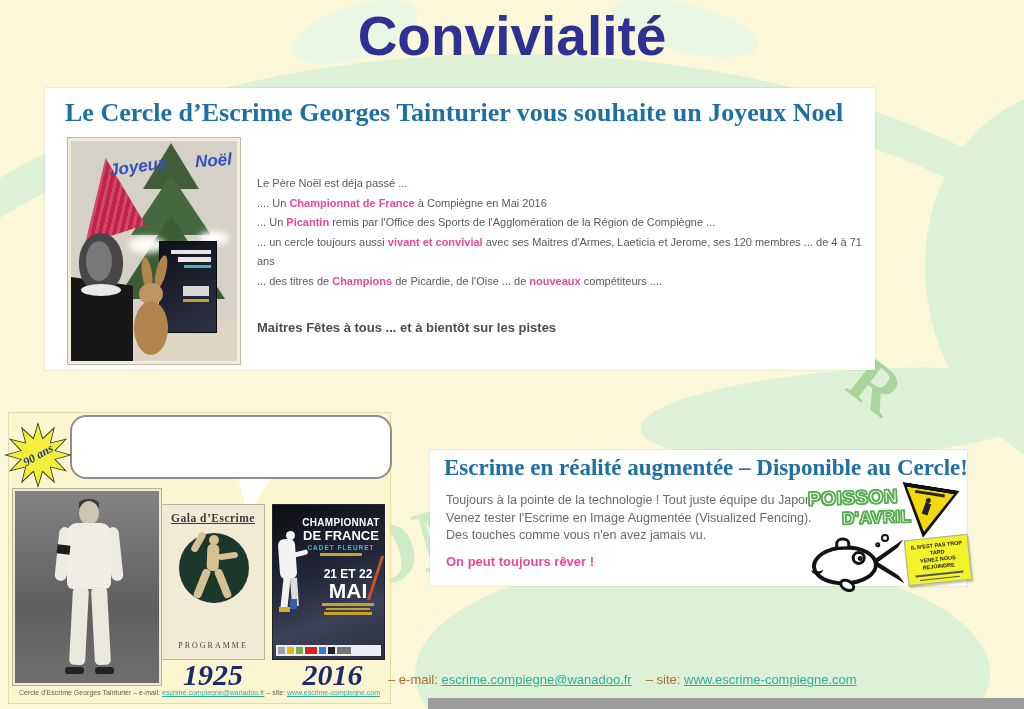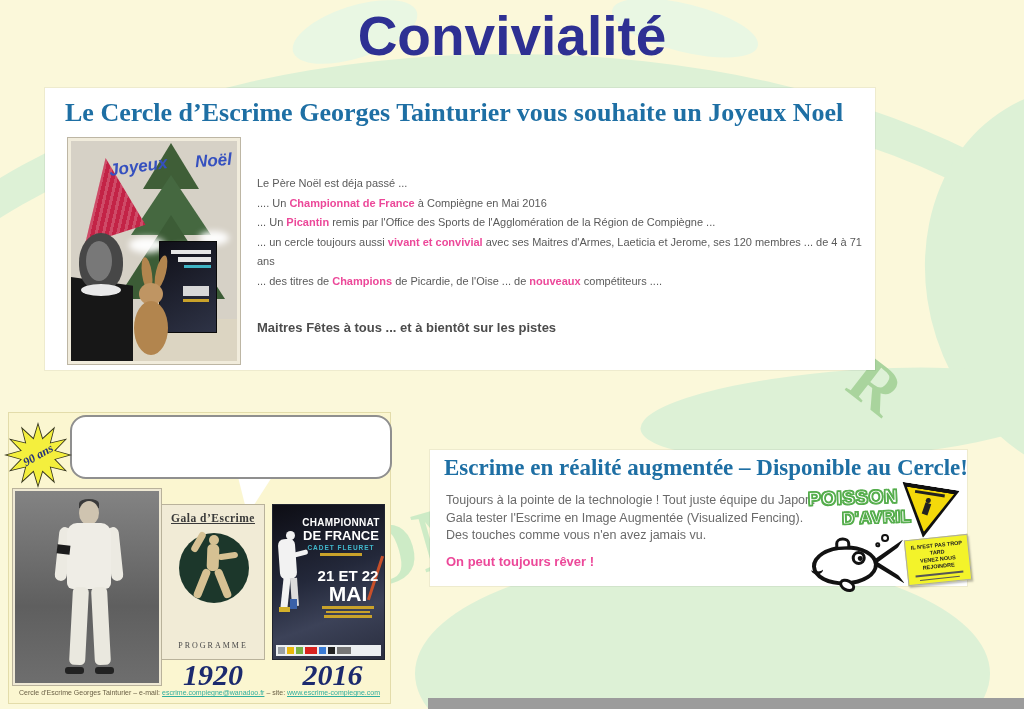--- a/index.html
+++ b/index.html
@@ -121,21 +121,21 @@
 
   
   #poster-2016{left:272px;top:504px;width:113px;height:156px;z-index:2;border:1px solid #20242f;overflow:hidden;
     background:linear-gradient(160deg,#0d0d14 0%,#23283a 45%,#3c4258 70%,#2a2e3f 100%)}
   #p16-texts{position:absolute;left:26px;top:12px;width:84px;text-align:center;color:#fff}
   #p16-l1{font-weight:800;font-size:10px;letter-spacing:.3px}
   #p16-l2{font-weight:800;font-size:13px}
   #p16-l3{font-weight:bold;font-size:6.5px;color:#41b9cd;letter-spacing:1px;margin-top:1px}
   .p16bar{background:#c9a22a;margin:2px auto 0}
   #p16-dates{position:absolute;left:40px;top:62px;width:70px;text-align:center;color:#fff}
-  #p16-d1{font-weight:800;font-size:15px}
+  #p16-d1{font-weight:800;font-size:12px}
   #p16-d2{font-weight:800;font-size:21px;line-height:20px}
   .p16w{position:absolute;background:#f2f2f2}
   #p16-head{left:13px;top:26px;width:9px;height:9px;border-radius:50%}
   #p16-body{left:6px;top:34px;width:17px;height:40px;border-radius:6px;transform:rotate(-4deg)}
   #p16-arm{left:20px;top:46px;width:15px;height:5px;border-radius:2px;transform:rotate(-15deg)}
   #p16-legl{left:9px;top:73px;width:7px;height:30px;transform:rotate(6deg)}
   #p16-legr{left:18px;top:73px;width:7px;height:28px;background:#dcdcdc;transform:rotate(-4deg)}
   #p16-shin{left:17px;top:94px;width:7px;height:10px;background:#3a61a8}
   #p16-shoe{left:6px;top:102px;width:11px;height:5px;background:#d3b02a}
   #p16-diag{left:101px;top:50px;width:3px;height:46px;background:#c8502a;transform:rotate(18deg)}
@@ -279,21 +279,21 @@
     <div id="p26-title">Gala d’Escrime</div>
     <div id="p26-circle"></div>
     <div class="p26" id="p26-head"></div>
     <div class="p26" id="p26-arml"></div>
     <div class="p26" id="p26-torso"></div>
     <div class="p26" id="p26-armr"></div>
     <div class="p26" id="p26-legl"></div>
     <div class="p26" id="p26-legr"></div>
     <div id="p26-prog">PROGRAMME</div>
   </div>
-  <div class="year" id="year-1926">1920</div>
+  <div class="year" id="year-1926">1925</div>
 
   <div class="abs" id="poster-2016">
     <div class="p16w" id="p16-head"></div>
     <div class="p16w" id="p16-body"></div>
     <div class="p16w" id="p16-arm"></div>
     <div class="p16w" id="p16-legl"></div>
     <div class="p16w" id="p16-legr"></div>
     <div class="p16w" id="p16-shin"></div>
     <div class="p16w" id="p16-shoe"></div>
     <div class="p16w" id="p16-diag"></div>
@@ -323,21 +323,21 @@
   <div class="year" id="year-2016">2016</div>
 
   <div class="abs" id="voeux-caption">
     <span>Cercle d’Escrime Georges Tainturier  – e-mail: </span><a href="#">escrime.compiegne@wanadoo.fr</a><span>  – site: </span><a href="#">www.escrime-compiegne.com</a>
   </div>
 
   <div class="abs" id="ar-box">
     <div id="ar-heading">Escrime en réalité augmentée – Disponible au Cercle!</div>
     <div id="ar-lines">
         <div class="tline">Toujours à la pointe de la technologie ! Tout juste équipe du Japon.</div>
-        <div class="tline">Gala tester l'Escrime en Image Augmentée (Visualized Fencing).</div>
+        <div class="tline">Venez tester l'Escrime en Image Augmentée (Visualized Fencing).</div>
         <div class="tline">Des touches comme vous n'en avez jamais vu.</div>
       </div>
     <div id="ar-closing" class="b">On peut toujours rêver !</div>
   </div>
 
   <div class="abs" id="poisson">
     <div class="bubbletxt" id="poisson-w1">POISSON</div>
     <div class="bubbletxt" id="poisson-w2">D'AVRIL</div>
     <div id="warn-tri">
       <div id="warn-outer"></div>
@@ -359,15 +359,18 @@
       <div class="fi" id="fish-bub2"></div>
     </div>
     <div id="note">
       <div class="nl">IL N'EST PAS TROP TARD</div>
       <div class="nl">VENEZ NOUS REJOINDRE</div>
       <div class="note-bar" style="width:85%"></div>
       <div class="note-bar" style="width:72%"></div>
     </div>
   </div>
 
+  <div class="abs" id="footer-links">
+    <span>– e-mail: </span><a href="#">escrime.compiegne@wanadoo.fr</a><span class="fgap"></span><span>– site: </span><a href="#">www.escrime-compiegne.com</a>
+  </div>
 
   <div class="abs" id="gray-bar"></div>
 </div>
 
 </body></html>

